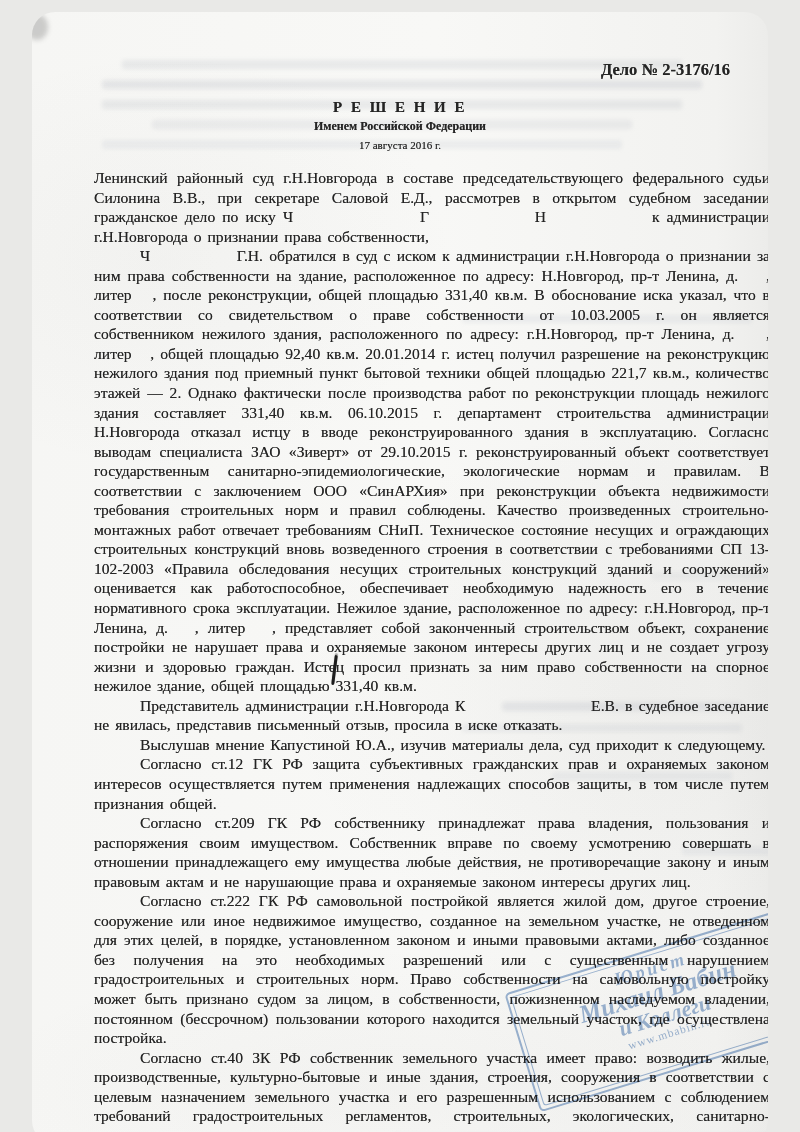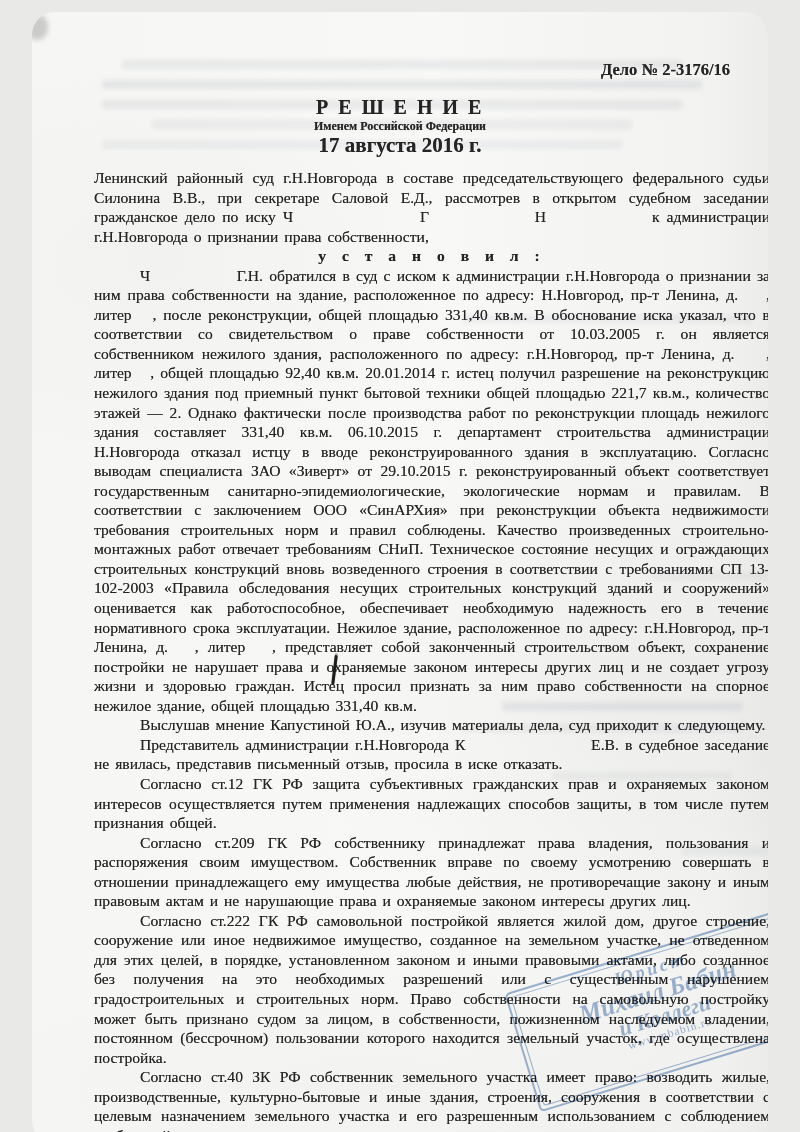--- a/index.html
+++ b/index.html
@@ -22,23 +22,23 @@
   .case-number{
     position:absolute;top:48px;right:38px;
     font-size:16.5px;font-weight:bold;
     text-shadow:0 0 .5px rgba(0,0,0,.5);
   }
   .heads{
     position:absolute;top:86px;left:0;right:0;
     text-align:center;line-height:19px;
     text-shadow:0 0 .5px rgba(0,0,0,.5);
   }
-  .title{font-size:20px;font-weight:bold;letter-spacing:2.5px;}
+  .title{font-size:15px;font-weight:bold;letter-spacing:2.5px;}
   .subtitle{font-size:12px;font-weight:bold;}
-  .date{font-size:21px;font-weight:bold;}
+  .date{font-size:11px;font-weight:normal;}
   
   .body-text{
     position:absolute;top:156px;left:62px;width:676px;
     font-size:15.6px;line-height:19.55px;
     text-align:justify;word-spacing:2px;
     text-shadow:0 0 .45px rgba(0,0,0,.55);
   }
   .body-text p{margin:0;padding:0;text-indent:46px;font-family:Liberation Serif, serif;}
   .body-text p.no-indent{text-indent:0;}
   .body-text p.centered{
@@ -118,24 +118,23 @@
 
   <div class="case-number">Дело № 2-3176/16</div>
   <div class="heads">
     <div class="title">Р Е Ш Е Н И Е</div>
     <div class="subtitle">Именем Российской Федерации</div>
     <div class="date">17 августа  2016 г.</div>
   </div>
 
   <div class="body-text">
     <p class="no-indent">Ленинский районный суд г.Н.Новгорода в составе председательствующего федерального судьи  Силонина В.В., при секретаре Саловой Е.Д., рассмотрев в открытом судебном заседании гражданское дело по иску Ч&nbsp;&nbsp;&nbsp;&nbsp;&nbsp;&nbsp;&nbsp;&nbsp;&nbsp;&nbsp;&nbsp;&nbsp;&nbsp;&nbsp;&nbsp;&nbsp;&nbsp;&nbsp;Г&nbsp;&nbsp;&nbsp;&nbsp;&nbsp;&nbsp;&nbsp;&nbsp;&nbsp;&nbsp;&nbsp;&nbsp;&nbsp;&nbsp;&nbsp;Н&nbsp;&nbsp;&nbsp;&nbsp;&nbsp;&nbsp;&nbsp;&nbsp;&nbsp;&nbsp;&nbsp;&nbsp;&nbsp;&nbsp;&nbsp;к администрации г.Н.Новгорода о признании права собственности,</p>
-    <p class="centered">у с т а н о в и л :</p>
     <p>Ч&nbsp;&nbsp;&nbsp;&nbsp;&nbsp;&nbsp;&nbsp;&nbsp;&nbsp;&nbsp;&nbsp;&nbsp;&nbsp;&nbsp;Г.Н.  обратился в суд с иском к администрации г.Н.Новгорода о признании за ним права собственности на здание, расположенное по адресу: Н.Новгород, пр-т Ленина, д.&nbsp;&nbsp;&nbsp;&nbsp;, литер&nbsp;&nbsp;&nbsp;, после реконструкции, общей площадью 331,40 кв.м. В обоснование иска указал, что в соответствии со свидетельством о праве собственности от 10.03.2005 г. он является собственником нежилого здания, расположенного  по адресу: г.Н.Новгород, пр-т Ленина, д.&nbsp;&nbsp;&nbsp;&nbsp;, литер&nbsp;&nbsp;&nbsp;, общей площадью 92,40 кв.м. 20.01.2014 г. истец получил разрешение на реконструкцию нежилого здания под приемный пункт бытовой техники общей площадью 221,7 кв.м., количество этажей — 2. Однако фактически после производства работ по реконструкции площадь нежилого здания составляет 331,40 кв.м. 06.10.2015 г. департамент строительства администрации Н.Новгорода отказал истцу в вводе реконструированного здания в эксплуатацию. Согласно выводам специалиста ЗАО «Зиверт» от 29.10.2015 г. реконструированный объект соответствует государственным санитарно-эпидемиологические, экологические нормам и правилам. В соответствии с заключением ООО «СинАРХия» при реконструкции объекта недвижимости требования строительных норм и правил соблюдены. Качество произведенных строительно-монтажных работ отвечает требованиям СНиП. Техническое состояние несущих и ограждающих строительных конструкций вновь возведенного строения в соответствии с требованиями СП 13-102-2003 «Правила обследования несущих строительных конструкций зданий и сооружений» оценивается как работоспособное, обеспечивает необходимую надежность его в течение нормативного срока эксплуатации. Нежилое здание, расположенное по адресу: г.Н.Новгород, пр-т Ленина, д.&nbsp;&nbsp;&nbsp;, литер&nbsp;&nbsp;&nbsp;, представляет собой законченный строительством объект, сохранение постройки не нарушает права и охраняемые законом интересы других лиц и не создает угрозу жизни и здоровью граждан. Истец просил признать за ним право собственности на спорное нежилое здание, общей площадью 331,40 кв.м.</p>
+    <p>Представитель администрации г.Н.Новгорода К&nbsp;&nbsp;&nbsp;&nbsp;&nbsp;&nbsp;&nbsp;&nbsp;&nbsp;&nbsp;&nbsp;&nbsp;&nbsp;&nbsp;&nbsp;&nbsp;&nbsp;&nbsp;&nbsp;&nbsp;Е.В. в судебное заседание не явилась, представив письменный отзыв, просила в иске отказать.</p>
     <p>Выслушав мнение Капустиной Ю.А., изучив материалы дела, суд приходит к следующему.</p>
-    <p>Представитель администрации г.Н.Новгорода К&nbsp;&nbsp;&nbsp;&nbsp;&nbsp;&nbsp;&nbsp;&nbsp;&nbsp;&nbsp;&nbsp;&nbsp;&nbsp;&nbsp;&nbsp;&nbsp;&nbsp;&nbsp;&nbsp;&nbsp;Е.В. в судебное заседание не явилась, представив письменный отзыв, просила в иске отказать.</p>
     <p>Согласно ст.12 ГК РФ защита субъективных гражданских прав и охраняемых законом интересов осуществляется путем применения надлежащих способов защиты, в том числе путем признания общей.</p>
     <p>Согласно ст.209 ГК РФ собственнику принадлежат права владения, пользования и распоряжения своим имуществом. Собственник вправе по своему усмотрению совершать в отношении принадлежащего ему имущества любые действия, не противоречащие закону и иным правовым актам и не нарушающие права и охраняемые законом интересы других лиц.</p>
     <p>Согласно ст.222  ГК РФ самовольной постройкой  является  жилой дом, другое строение, сооружение или иное недвижимое  имущество, созданное на земельном участке, не отведенном для этих целей,  в порядке, установленном законом и иными  правовыми актами, либо созданное  без получения на это  необходимых разрешений или с существенным нарушением  градостроительных  и  строительных  норм.  Право  собственности  на самовольную  постройку   может  быть  признано   судом  за  лицом,  в  собственности, пожизненном   наследуемом  владении,  постоянном  (бессрочном)  пользовании   которого находится  земельный участок, где осуществлена постройка.</p>
     <p>Согласно ст.40 ЗК РФ собственник земельного участка имеет право: возводить жилые, производственные, культурно-бытовые и иные здания, строения, сооружения в соответствии с целевым назначением земельного участка и его разрешенным использованием с соблюдением требований градостроительных регламентов, строительных, экологических, санитарно-гигиенических, противопожарных и иных правил, нормативов.</p>
   </div>
 
   <div class="ink-mark"></div>
 
   <div class="stamp">
     <div class="stamp-box"></div>

